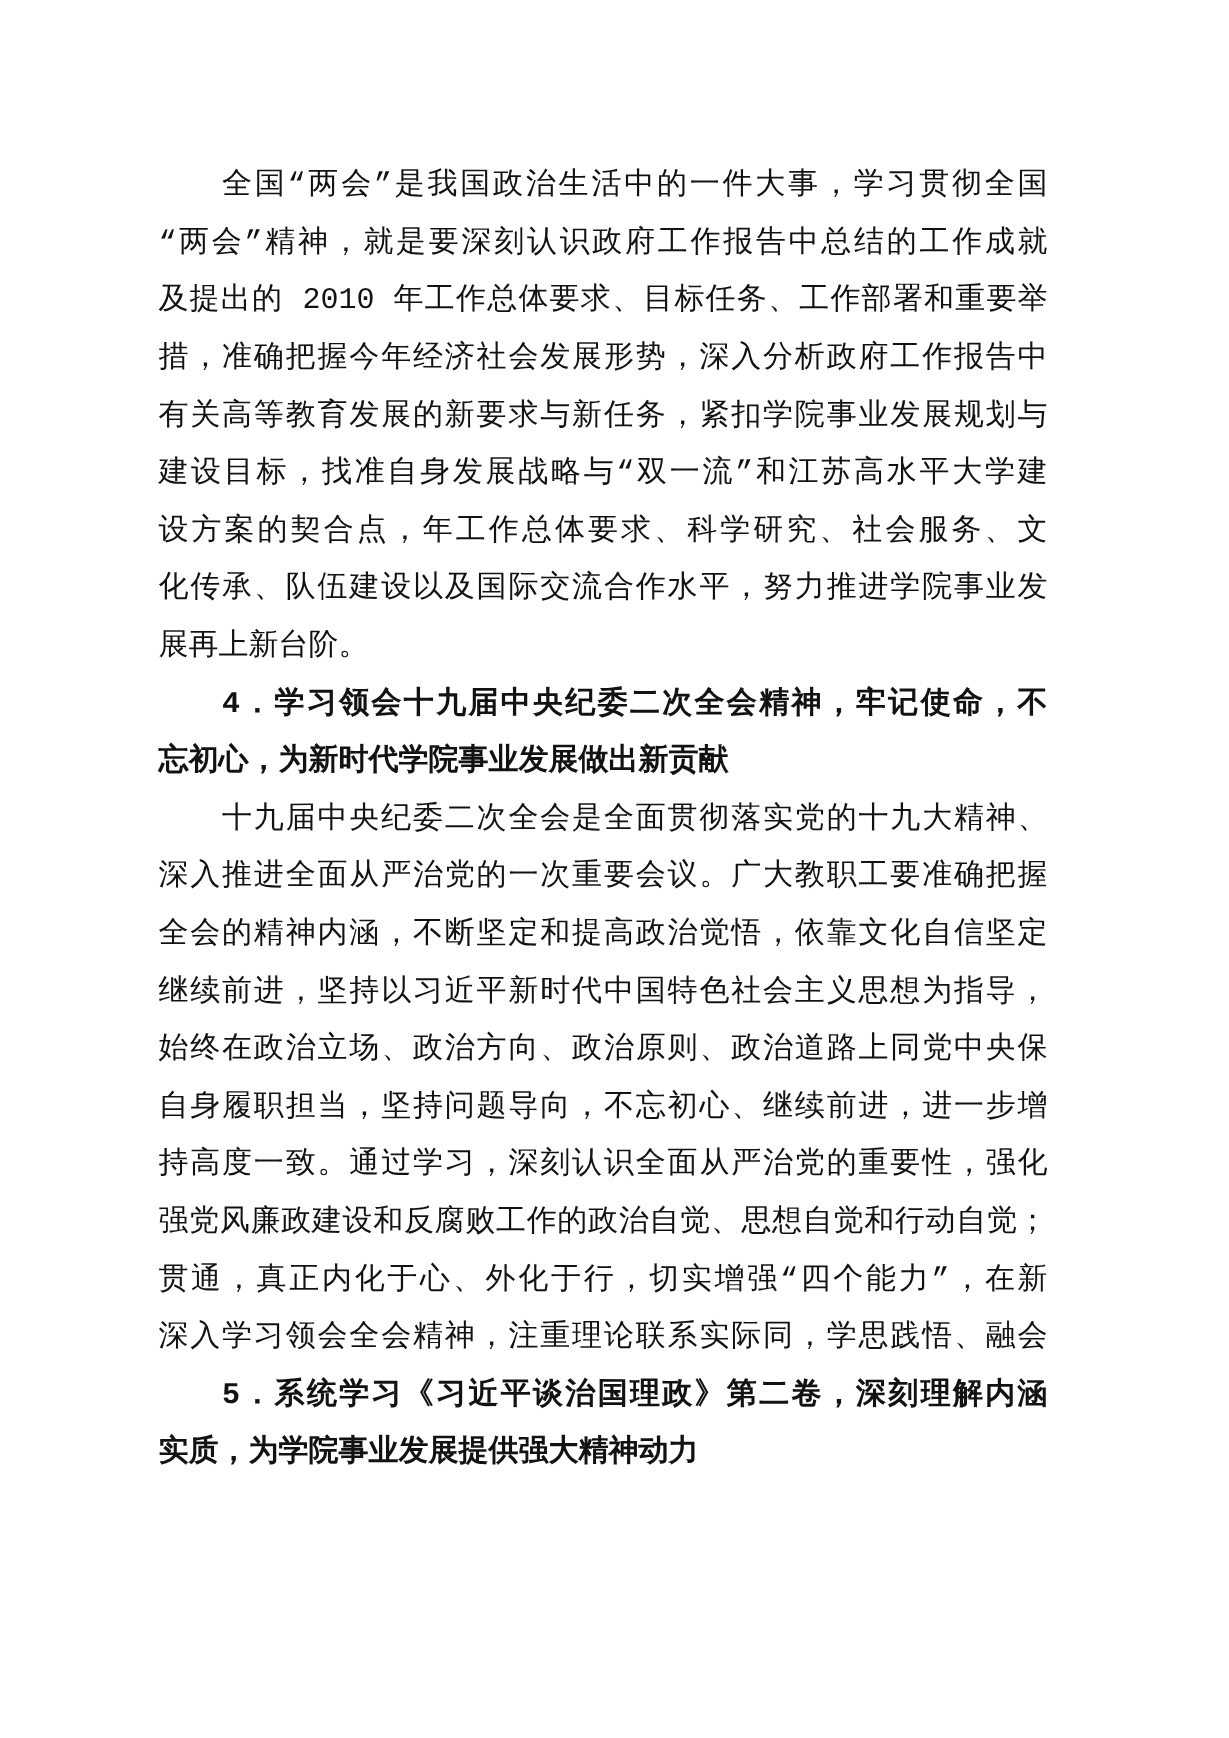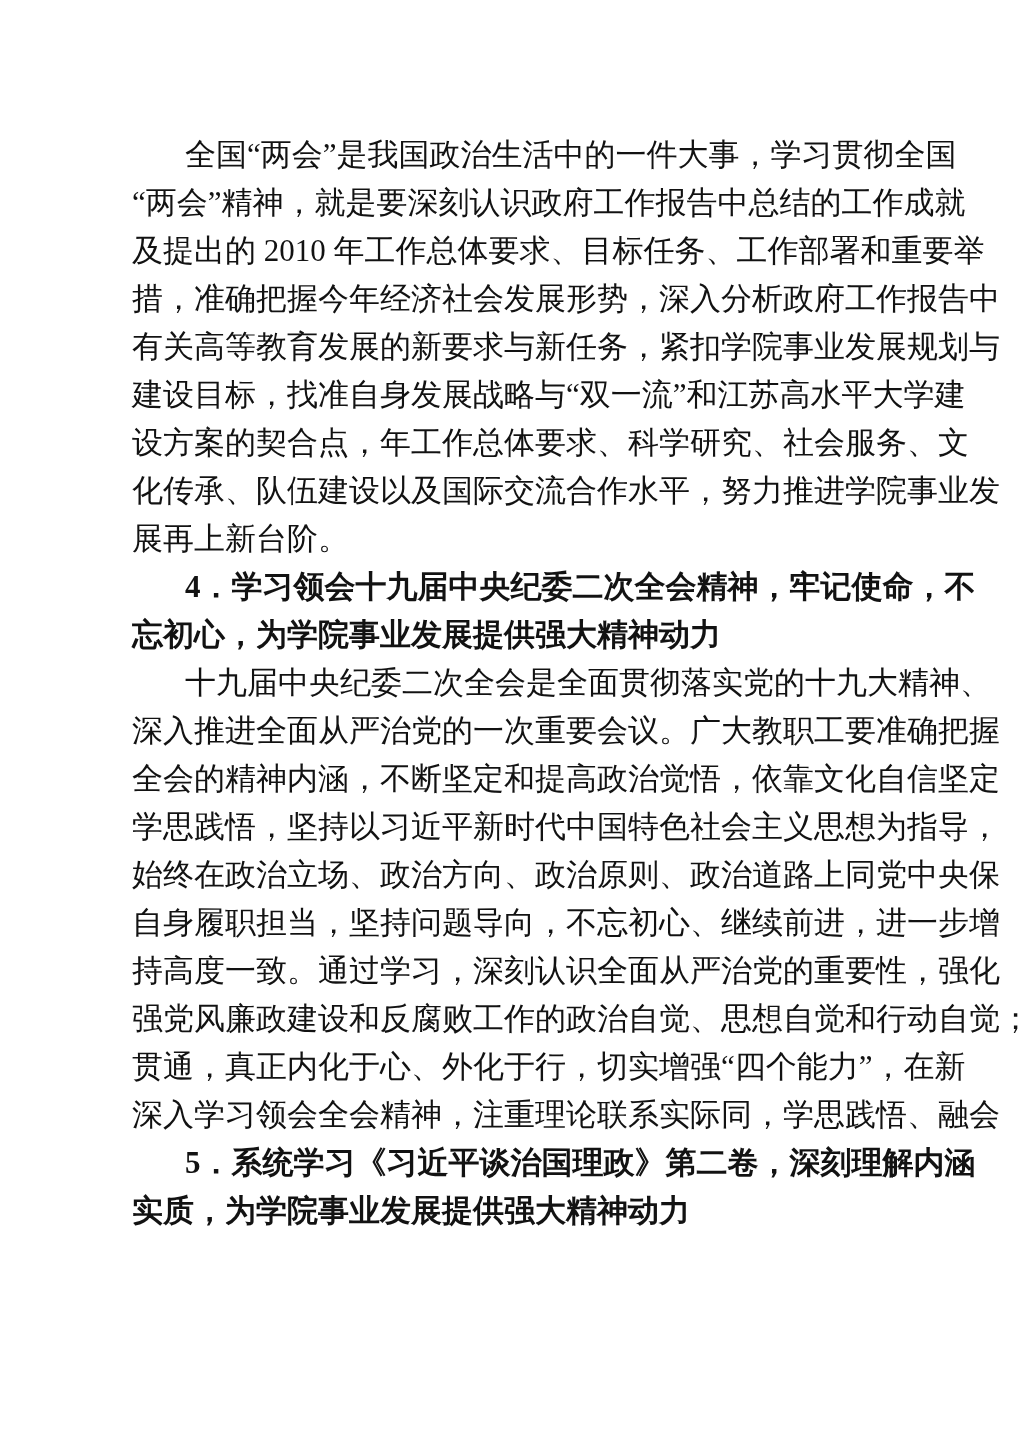--- a/index.html
+++ b/index.html
@@ -19,25 +19,26 @@
   .content {
     position: absolute;
     left: 132px;
     top: 131px;
     width: 741px;
   }
   .line {
     display: block;
     height: 48px;
     line-height: 48px;
-    font-size: 31px;
+    font-size: 25px;
     letter-spacing: 0;
     text-align: justify;
     text-align-last: justify;
     white-space: nowrap;
+    font-family: Liberation Mono, monospace;
   }
   .line.indent {
     text-indent: 53px;
   }
   .line.last {
     text-align-last: left;
     white-space: normal;
   }
   .heading .line {
     font-weight: bold;
@@ -56,28 +57,28 @@
       <span class="line">措，准确把握今年经济社会发展形势，深入分析政府工作报告中</span>
       <span class="line">有关高等教育发展的新要求与新任务，紧扣学院事业发展规划与</span>
       <span class="line">建设目标，找准自身发展战略与“双一流”和江苏高水平大学建</span>
       <span class="line">设方案的契合点，年工作总体要求、科学研究、社会服务、文</span>
       <span class="line">化传承、队伍建设以及国际交流合作水平，努力推进学院事业发</span>
       <span class="line last">展再上新台阶。</span>
     </div>
 
     <div class="heading">
       <span class="line indent">4．学习领会十九届中央纪委二次全会精神，牢记使命，不</span>
-      <span class="line last">忘初心，为学院事业发展提供强大精神动力</span>
+      <span class="line last">忘初心，为新时代学院事业发展做出新贡献</span>
     </div>
 
     <div class="paragraph">
       <span class="line indent">十九届中央纪委二次全会是全面贯彻落实党的十九大精神、</span>
       <span class="line">深入推进全面从严治党的一次重要会议。广大教职工要准确把握</span>
       <span class="line">全会的精神内涵，不断坚定和提高政治觉悟，依靠文化自信坚定</span>
-      <span class="line">学思践悟，坚持以习近平新时代中国特色社会主义思想为指导，</span>
+      <span class="line">继续前进，坚持以习近平新时代中国特色社会主义思想为指导，</span>
       <span class="line">始终在政治立场、政治方向、政治原则、政治道路上同党中央保</span>
       <span class="line">自身履职担当，坚持问题导向，不忘初心、继续前进，进一步增</span>
       <span class="line">持高度一致。通过学习，深刻认识全面从严治党的重要性，强化</span>
       <span class="line">强党风廉政建设和反腐败工作的政治自觉、思想自觉和行动自觉；</span>
       <span class="line">贯通，真正内化于心、外化于行，切实增强“四个能力”，在新</span>
       <span class="line">深入学习领会全会精神，注重理论联系实际同，学思践悟、融会</span>
     </div>
 
     <div class="heading">
       <span class="line indent">5．系统学习《习近平谈治国理政》第二卷，深刻理解内涵</span>

